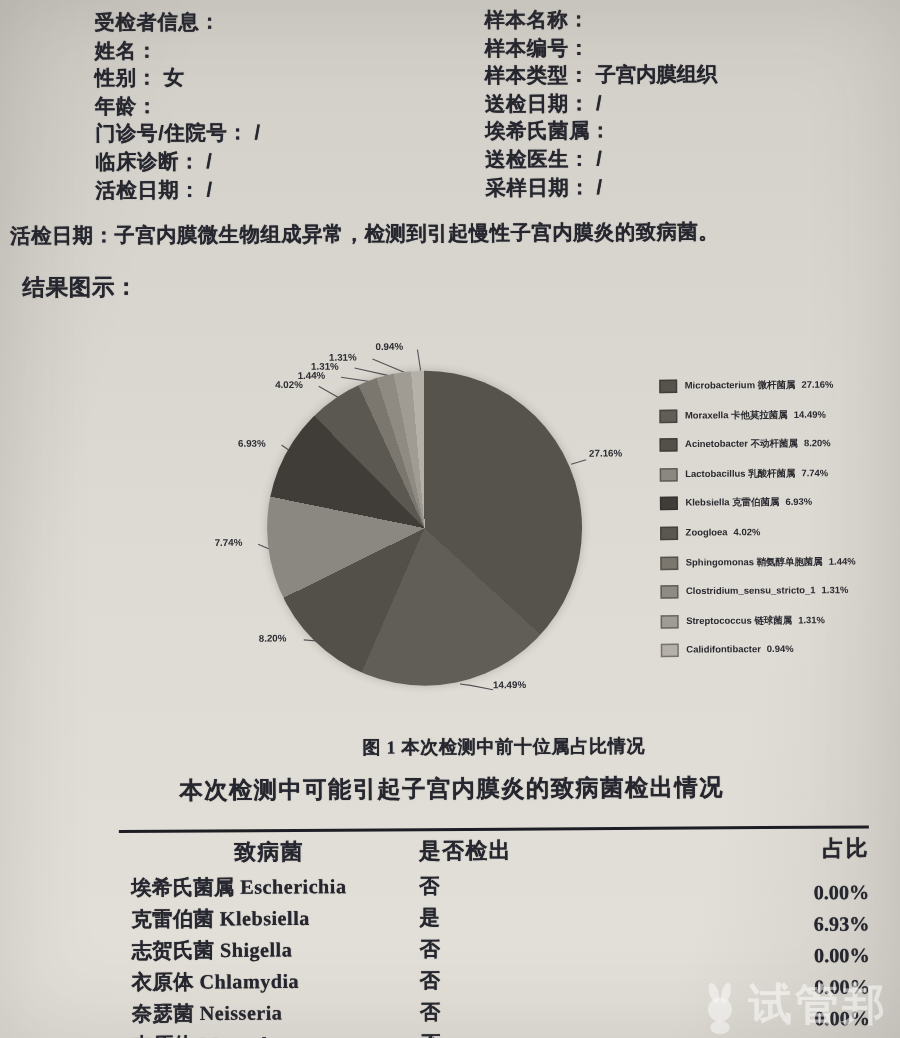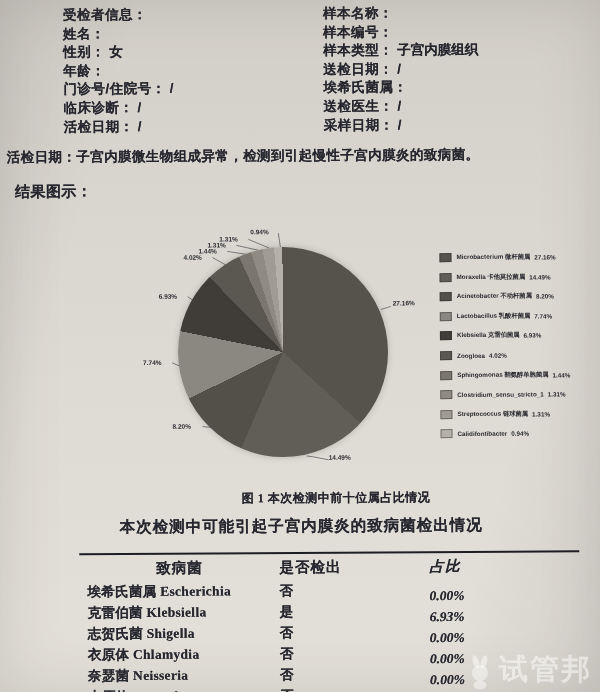--- a/index.html
+++ b/index.html
@@ -46,21 +46,21 @@
 
   
   #table-title{position:absolute;left:0;top:516px;width:600px;text-align:center;
     font-size:15.5px;font-weight:bold;letter-spacing:1px;}
   #pathogen-table{position:absolute;left:78px;top:552px;width:500px;}
   .t-head{display:flex;border-top:2.5px solid #1d1d24;padding-top:4px;height:22px;
     font-size:14.5px;font-weight:bold;letter-spacing:1px;}
   .t-row{display:flex;height:21px;align-items:center;font-size:13.5px;}
   .c1{width:40%;padding-left:8px;box-sizing:border-box;}
   .c2{width:30%;text-align:left;}
-  .c3{width:30%;text-align:left;font-style:italic;}
+  .c3{width:30%;text-align:right;}
   .t-head .c1{text-align:center;padding-left:0;}
   .t-row .c1{font-weight:bold;font-family:"Liberation Serif",serif;letter-spacing:0.3px;}
   .t-row .c2{font-weight:bold;}
   .t-row .c3{font-weight:bold;font-family:"Liberation Serif",serif;margin-top:12px;}
 
   
   #watermark{position:absolute;right:8px;bottom:2px;display:flex;align-items:flex-end;
     color:rgba(252,252,250,0.55);z-index:5;}
   #watermark .wm-text{font-size:29px;font-weight:bold;letter-spacing:2px;}
   #watermark svg{margin-right:4px;opacity:0.9;}

